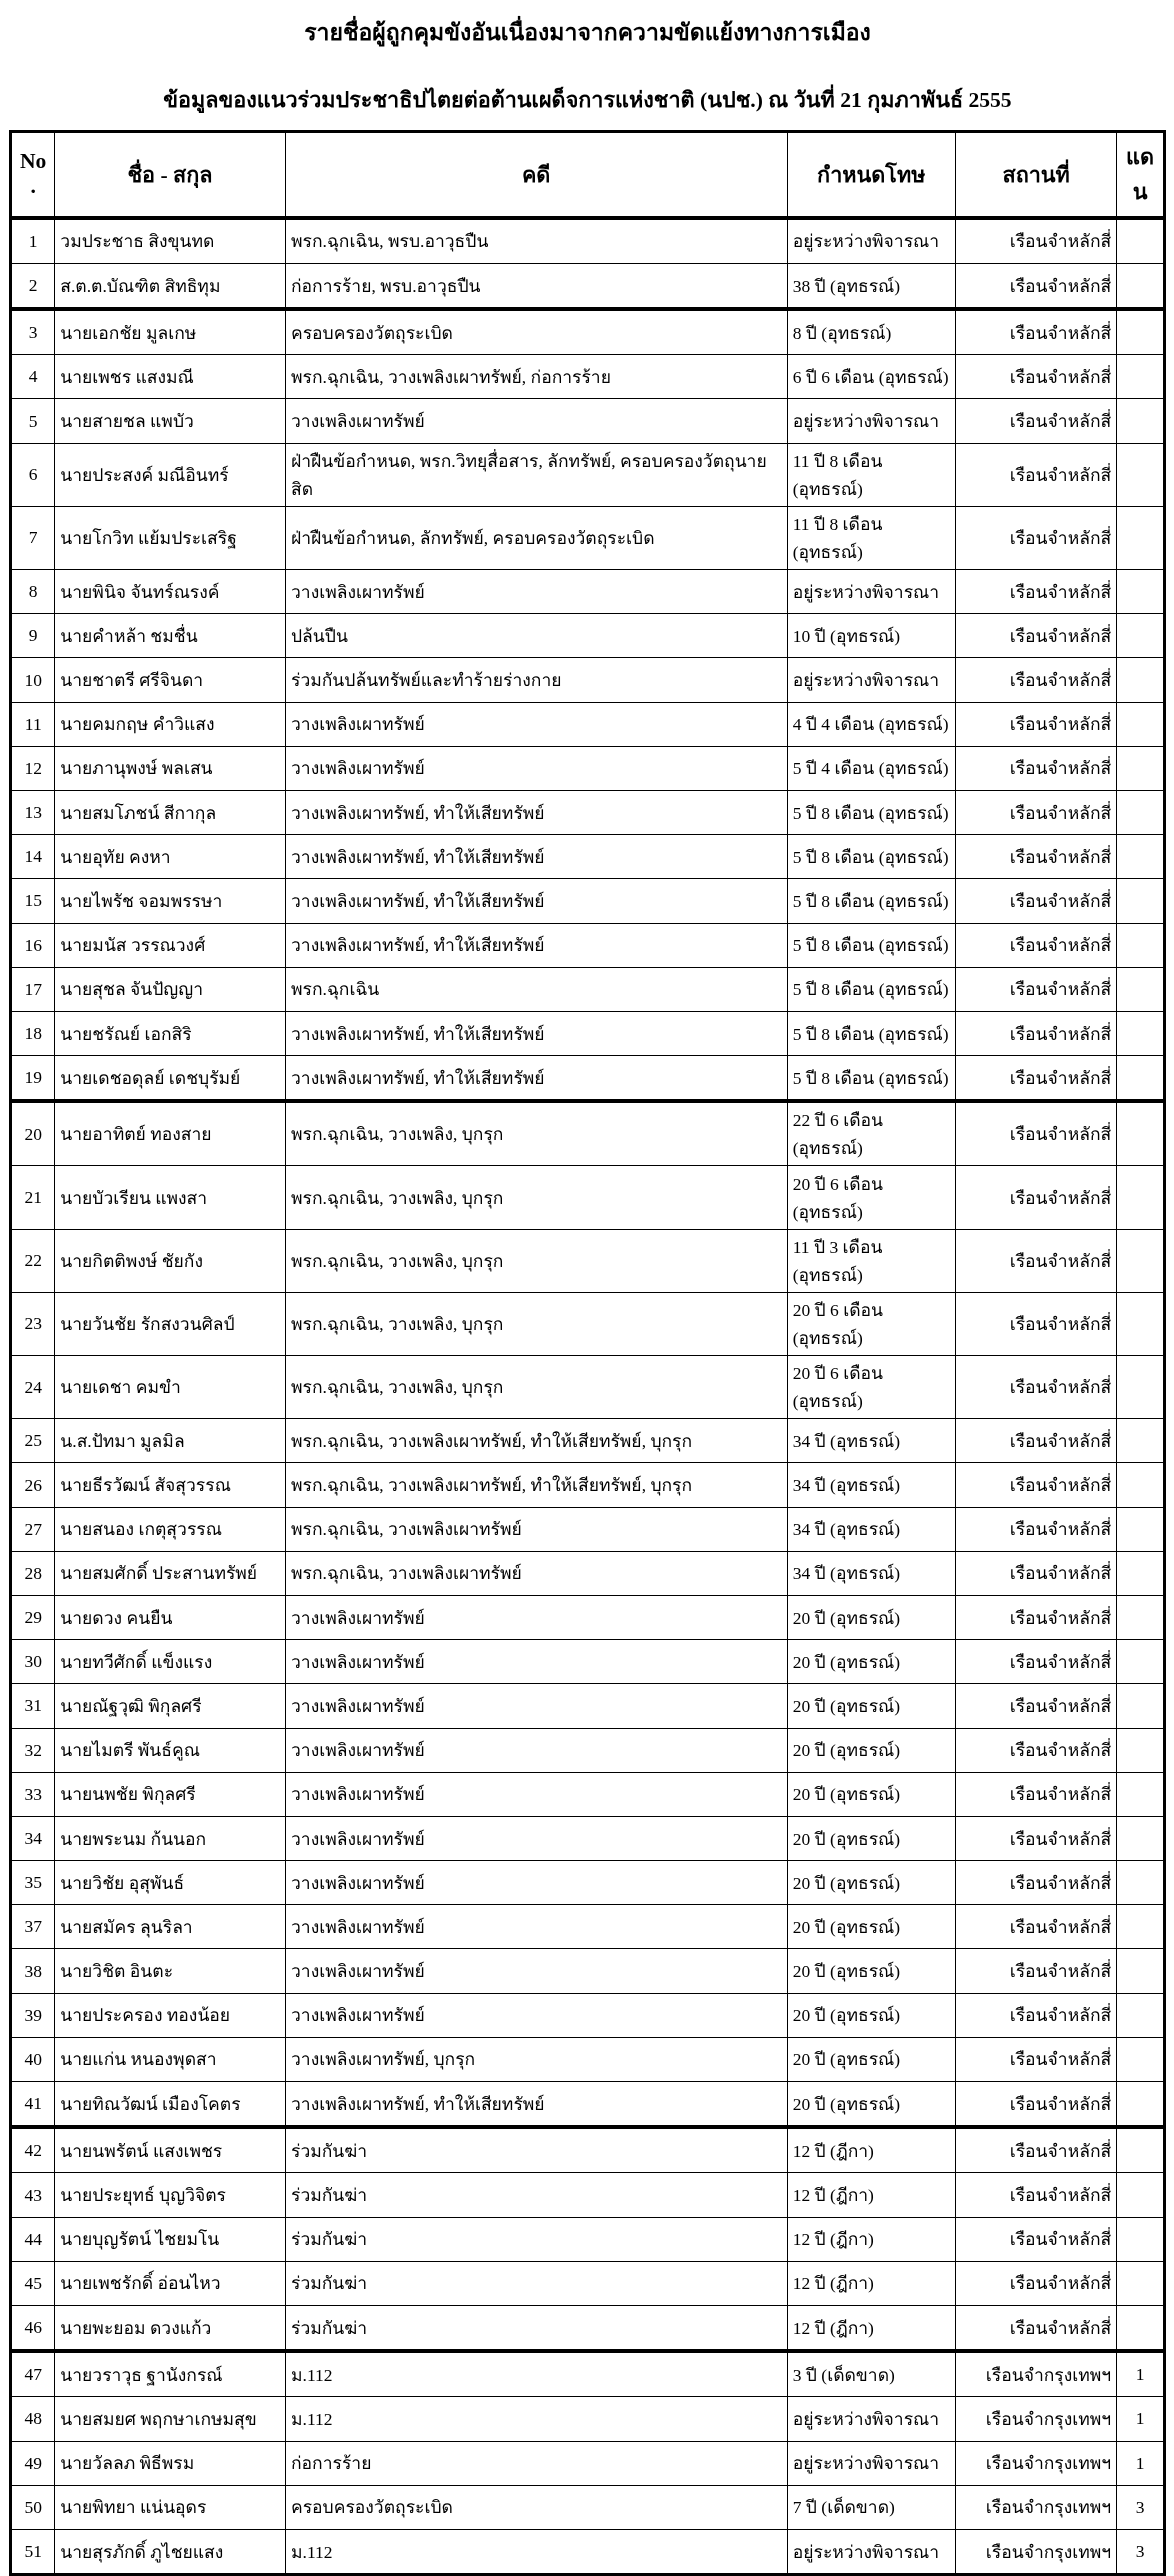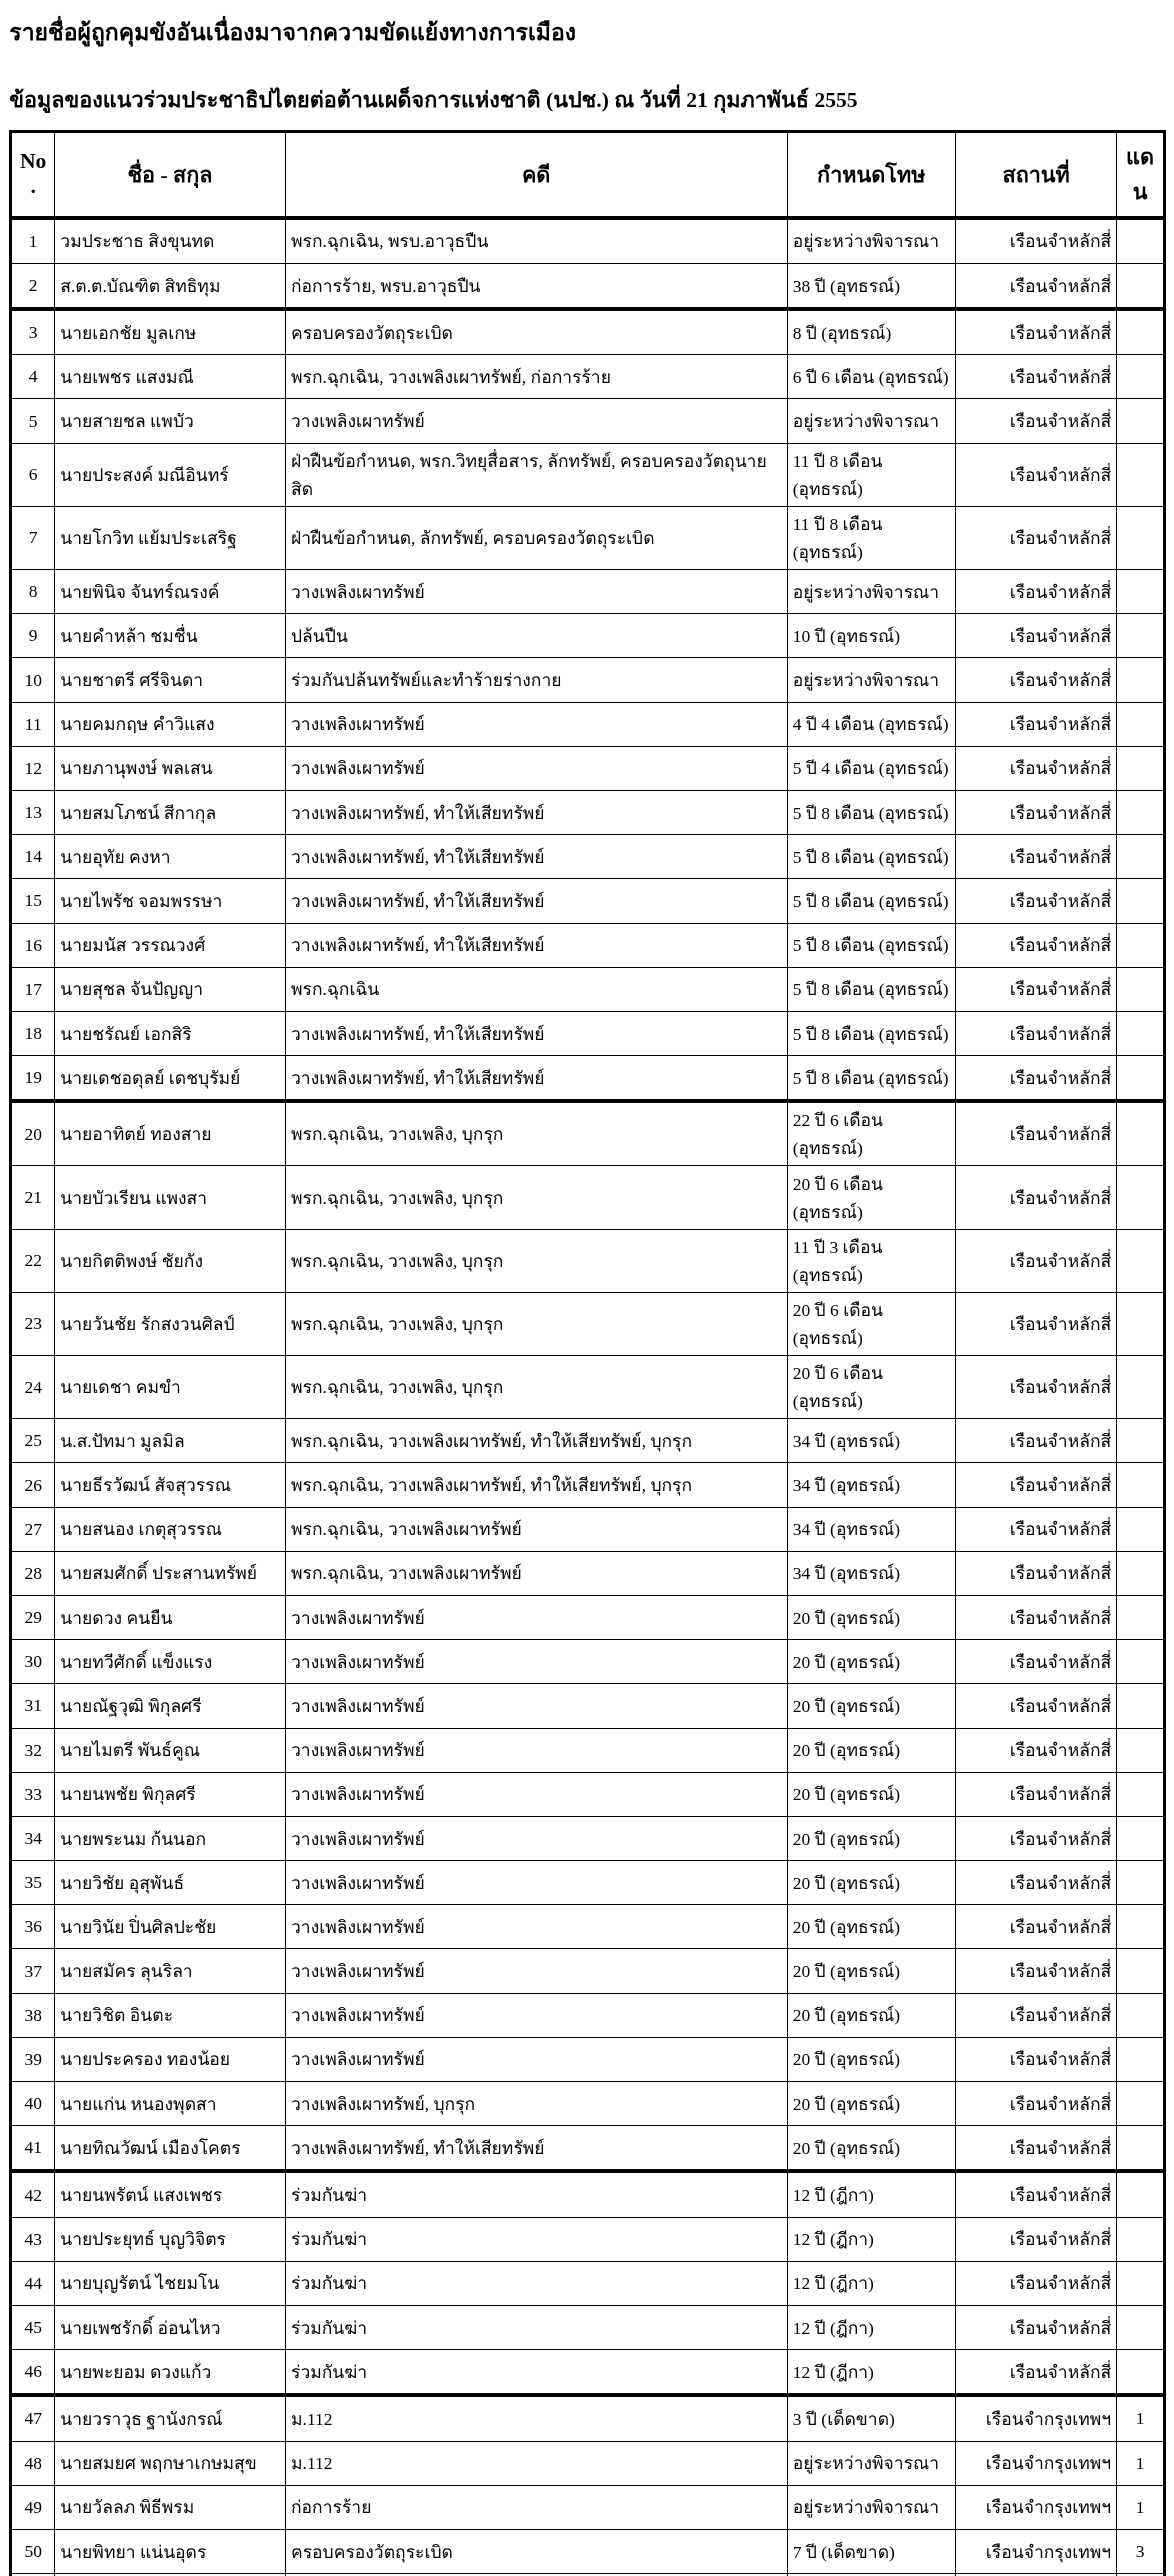--- a/index.html
+++ b/index.html
@@ -9,21 +9,21 @@
     color: #000000;
     font-family: "Liberation Serif", "DejaVu Serif", serif;
   }
   .page {
     width: 1175px;
     box-sizing: border-box;
     padding: 15.5px 9.3px 7.2px 9.3px;
     background: #ffffff;
   }
   .title-block {
-    text-align: left;
+    text-align: center;
     margin-bottom: 13.4px;
   }
   .title-line1 {
     font-size: 23px;
     font-weight: bold;
     line-height: 1.45;
   }
   .title-line2 {
     font-size: 21.6px;
     font-weight: bold;
@@ -376,28 +376,20 @@
         </tr>
         <tr>
           <td class="cell-no">35</td>
           <td class="cell-name">นายวิชัย อุสุพันธ์</td>
           <td class="cell-case">วางเพลิงเผาทรัพย์</td>
           <td class="cell-sentence">20 ปี (อุทธรณ์)</td>
           <td class="cell-place">เรือนจำหลักสี่</td>
           <td class="cell-zone"></td>
         </tr>
         <tr>
-          <td class="cell-no">36</td>
-          <td class="cell-name">นายวินัย ปิ่นศิลปะชัย</td>
-          <td class="cell-case">วางเพลิงเผาทรัพย์</td>
-          <td class="cell-sentence">20 ปี (อุทธรณ์)</td>
-          <td class="cell-place">เรือนจำหลักสี่</td>
-          <td class="cell-zone"></td>
-        </tr>
-        <tr>
           <td class="cell-no">37</td>
           <td class="cell-name">นายสมัคร ลุนริลา</td>
           <td class="cell-case">วางเพลิงเผาทรัพย์</td>
           <td class="cell-sentence">20 ปี (อุทธรณ์)</td>
           <td class="cell-place">เรือนจำหลักสี่</td>
           <td class="cell-zone"></td>
         </tr>
         <tr>
           <td class="cell-no">38</td>
           <td class="cell-name">นายวิชิต อินตะ</td>

